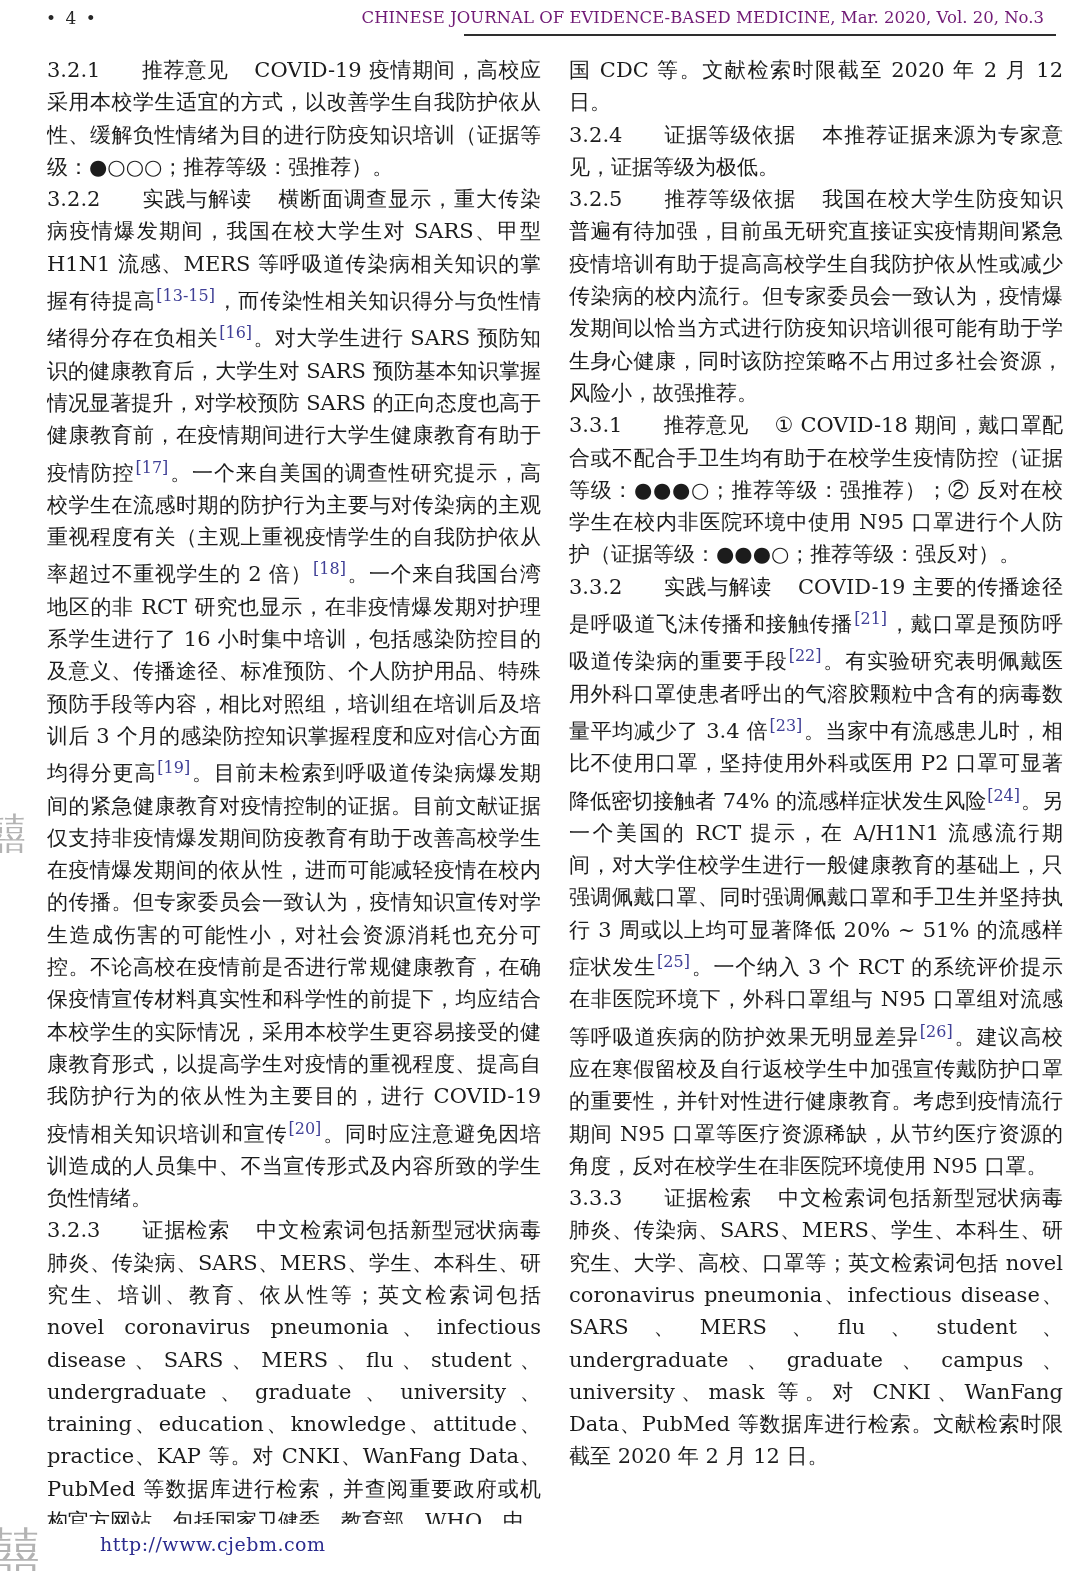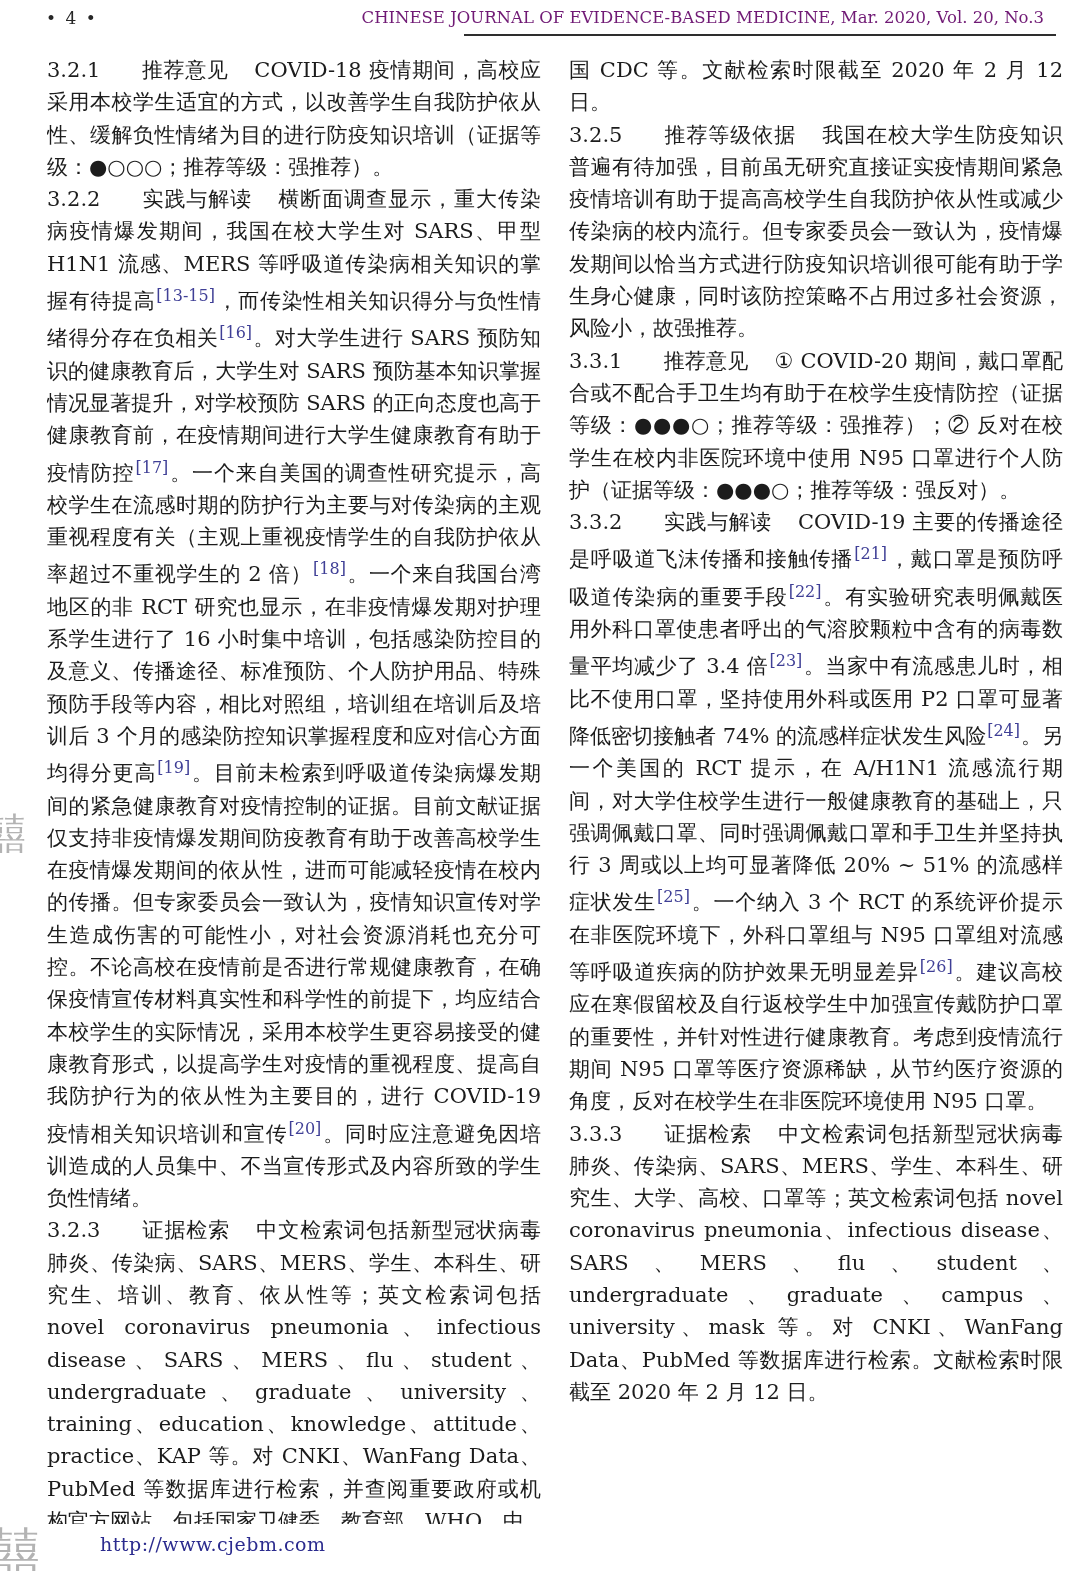--- a/index.html
+++ b/index.html
@@ -77,29 +77,30 @@
 
 <div class="page">
 
   <div class="hdr-left">• 4 •</div>
 
   <div class="hdr-right">CHINESE JOURNAL OF EVIDENCE-BASED MEDICINE, Mar. 2020, Vol. 20, No.3</div>
 
   <div class="header-rule"></div>
 
   <div class="col col-left">
-      <p class="para"><span class="sec-num">3.2.1</span><span class="sec-title">推荐意见</span><span class="body-text">COVID-18 疫情期间，高校应采用本校学生适宜的方式，以改善学生自我防护依从性、缓解负性情绪为目的进行防疫知识培训（证据等级：●○○○；推荐等级：强推荐）。</span></p>
+      <p class="para"><span class="sec-num">3.2.1</span><span class="sec-title">推荐意见</span><span class="body-text">COVID-19 疫情期间，高校应采用本校学生适宜的方式，以改善学生自我防护依从性、缓解负性情绪为目的进行防疫知识培训（证据等级：●○○○；推荐等级：强推荐）。</span></p>
       <p class="para"><span class="sec-num">3.2.2</span><span class="sec-title">实践与解读</span><span class="body-text">横断面调查显示，重大传染病疫情爆发期间，我国在校大学生对 SARS、甲型 H1N1 流感、MERS 等呼吸道传染病相关知识的掌握有待提高</span><span class="ref-sup">[13-15]</span><span class="body-text">，而传染性相关知识得分与负性情绪得分存在负相关</span><span class="ref-sup">[16]</span><span class="body-text">。对大学生进行 SARS 预防知识的健康教育后，大学生对 SARS 预防基本知识掌握情况显著提升，对学校预防 SARS 的正向态度也高于健康教育前，在疫情期间进行大学生健康教育有助于疫情防控</span><span class="ref-sup">[17]</span><span class="body-text">。一个来自美国的调查性研究提示，高校学生在流感时期的防护行为主要与对传染病的主观重视程度有关（主观上重视疫情学生的自我防护依从率超过不重视学生的 2 倍）</span><span class="ref-sup">[18]</span><span class="body-text">。一个来自我国台湾地区的非 RCT 研究也显示，在非疫情爆发期对护理系学生进行了 16 小时集中培训，包括感染防控目的及意义、传播途径、标准预防、个人防护用品、特殊预防手段等内容，相比对照组，培训组在培训后及培训后 3 个月的感染防控知识掌握程度和应对信心方面均得分更高</span><span class="ref-sup">[19]</span><span class="body-text">。目前未检索到呼吸道传染病爆发期间的紧急健康教育对疫情控制的证据。目前文献证据仅支持非疫情爆发期间防疫教育有助于改善高校学生在疫情爆发期间的依从性，进而可能减轻疫情在校内的传播。但专家委员会一致认为，疫情知识宣传对学生造成伤害的可能性小，对社会资源消耗也充分可控。不论高校在疫情前是否进行常规健康教育，在确保疫情宣传材料真实性和科学性的前提下，均应结合本校学生的实际情况，采用本校学生更容易接受的健康教育形式，以提高学生对疫情的重视程度、提高自我防护行为的依从性为主要目的，进行 COVID-19 疫情相关知识培训和宣传</span><span class="ref-sup">[20]</span><span class="body-text">。同时应注意避免因培训造成的人员集中、不当宣传形式及内容所致的学生负性情绪。</span></p>
       <p class="para"><span class="sec-num">3.2.3</span><span class="sec-title">证据检索</span><span class="body-text">中文检索词包括新型冠状病毒肺炎、传染病、SARS、MERS、学生、本科生、研究生、培训、教育、依从性等；英文检索词包括 novel coronavirus pneumonia、infectious disease、SARS、MERS、flu、student、undergraduate、graduate、university、training、education、knowledge、attitude、practice、KAP 等。对 CNKI、WanFang Data、PubMed 等数据库进行检索，并查阅重要政府或机构官方网站，包括国家卫健委、教育部、WHO、中</span></p>
     </div>
 
   <div class="col col-right">
       <p class="para"><span class="body-text">国 CDC 等。文献检索时限截至 2020 年 2 月 12 日。</span></p>
+      <p class="para"><span class="sec-num">3.2.4</span><span class="sec-title">证据等级依据</span><span class="body-text">本推荐证据来源为专家意见，证据等级为极低。</span></p>
       <p class="para"><span class="sec-num">3.2.5</span><span class="sec-title">推荐等级依据</span><span class="body-text">我国在校大学生防疫知识普遍有待加强，目前虽无研究直接证实疫情期间紧急疫情培训有助于提高高校学生自我防护依从性或减少传染病的校内流行。但专家委员会一致认为，疫情爆发期间以恰当方式进行防疫知识培训很可能有助于学生身心健康，同时该防控策略不占用过多社会资源，风险小，故强推荐。</span></p>
-      <p class="para"><span class="sec-num">3.3.1</span><span class="sec-title">推荐意见</span><span class="body-text">① COVID-20 期间，戴口罩配合或不配合手卫生均有助于在校学生疫情防控（证据等级：●●●○；推荐等级：强推荐）；② 反对在校学生在校内非医院环境中使用 N95 口罩进行个人防护（证据等级：●●●○；推荐等级：强反对）。</span></p>
+      <p class="para"><span class="sec-num">3.3.1</span><span class="sec-title">推荐意见</span><span class="body-text">① COVID-18 期间，戴口罩配合或不配合手卫生均有助于在校学生疫情防控（证据等级：●●●○；推荐等级：强推荐）；② 反对在校学生在校内非医院环境中使用 N95 口罩进行个人防护（证据等级：●●●○；推荐等级：强反对）。</span></p>
       <p class="para"><span class="sec-num">3.3.2</span><span class="sec-title">实践与解读</span><span class="body-text">COVID-19 主要的传播途径是呼吸道飞沫传播和接触传播</span><span class="ref-sup">[21]</span><span class="body-text">，戴口罩是预防呼吸道传染病的重要手段</span><span class="ref-sup">[22]</span><span class="body-text">。有实验研究表明佩戴医用外科口罩使患者呼出的气溶胶颗粒中含有的病毒数量平均减少了 3.4 倍</span><span class="ref-sup">[23]</span><span class="body-text">。当家中有流感患儿时，相比不使用口罩，坚持使用外科或医用 P2 口罩可显著降低密切接触者 74% 的流感样症状发生风险</span><span class="ref-sup">[24]</span><span class="body-text">。另一个美国的 RCT 提示，在 A/H1N1 流感流行期间，对大学住校学生进行一般健康教育的基础上，只强调佩戴口罩、同时强调佩戴口罩和手卫生并坚持执行 3 周或以上均可显著降低 20% ~ 51% 的流感样症状发生</span><span class="ref-sup">[25]</span><span class="body-text">。一个纳入 3 个 RCT 的系统评价提示在非医院环境下，外科口罩组与 N95 口罩组对流感等呼吸道疾病的防护效果无明显差异</span><span class="ref-sup">[26]</span><span class="body-text">。建议高校应在寒假留校及自行返校学生中加强宣传戴防护口罩的重要性，并针对性进行健康教育。考虑到疫情流行期间 N95 口罩等医疗资源稀缺，从节约医疗资源的角度，反对在校学生在非医院环境使用 N95 口罩。</span></p>
       <p class="para"><span class="sec-num">3.3.3</span><span class="sec-title">证据检索</span><span class="body-text">中文检索词包括新型冠状病毒肺炎、传染病、SARS、MERS、学生、本科生、研究生、大学、高校、口罩等；英文检索词包括 novel coronavirus pneumonia、infectious disease、SARS、MERS、flu、student、undergraduate、graduate、campus、university、mask 等。对 CNKI、WanFang Data、PubMed 等数据库进行检索。文献检索时限截至 2020 年 2 月 12 日。</span></p>
     </div>
 
   <div class="watermark wm-mid">囍</div>
 
   <div class="page-footer">
     <a class="footer-url">http://www.cjebm.com</a>
   </div>
 

